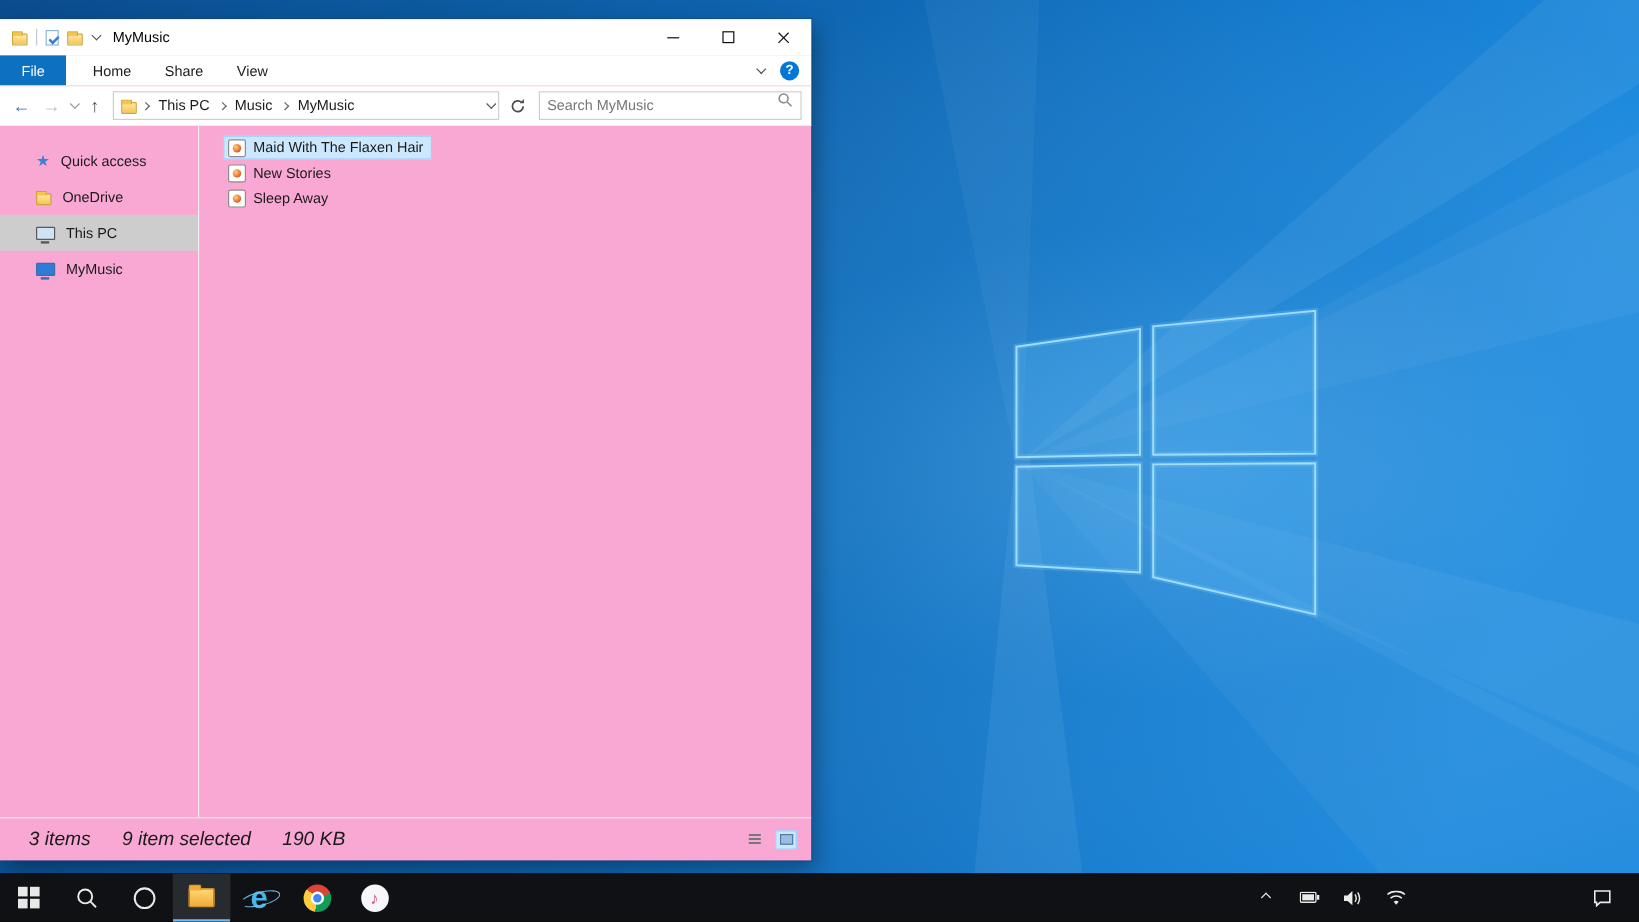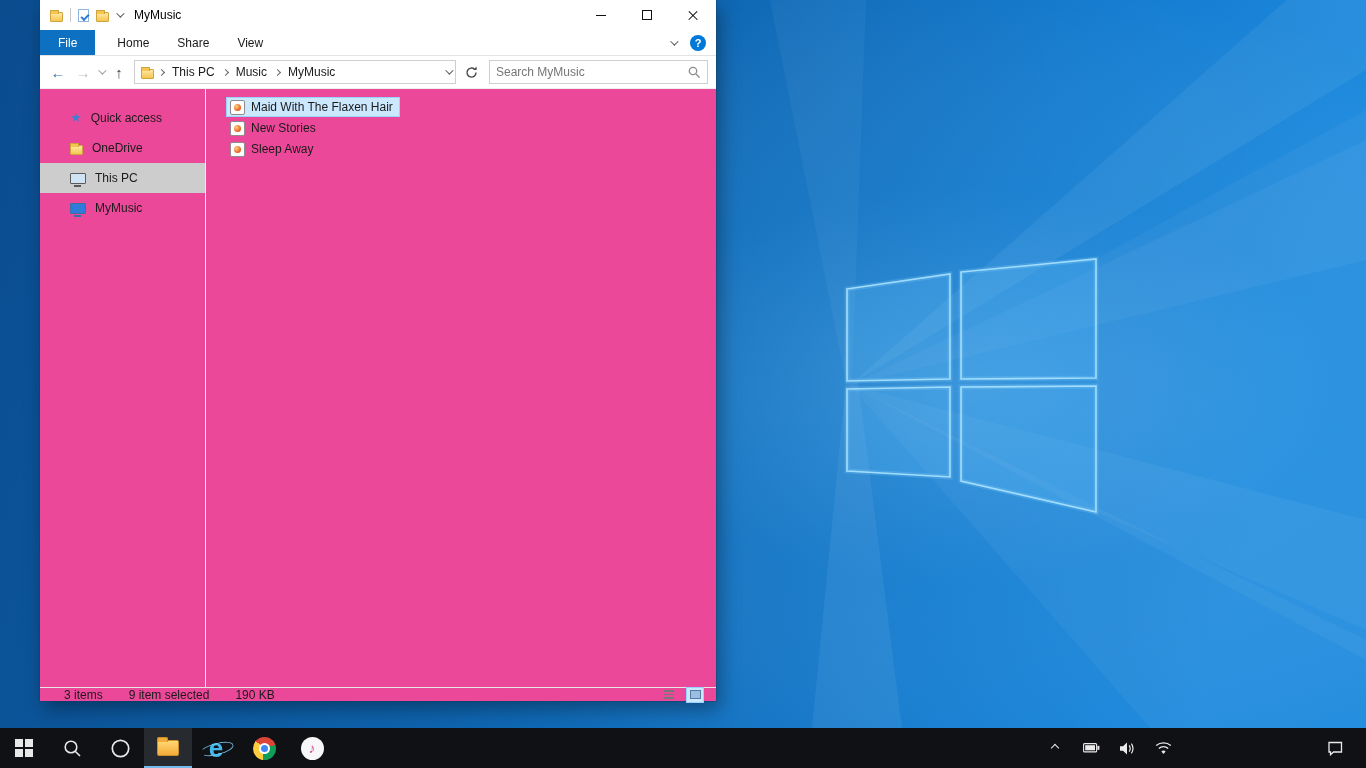--- a/index.html
+++ b/index.html
@@ -2,23 +2,23 @@
 <html style="--accent: #0078d7; --file-tab: #0e70c0; --selection-bg: #cce8ff; --selection-border: #99d1ff; --sidebar-selected: #cdcdcd; --taskbar-bg: #101114; --taskbar-active: #76b9ed;"><head>
 <meta charset="utf-8">
 <style>
   * { margin:0; padding:0; box-sizing:border-box; }
   html,body { width:1366px; height:768px; overflow:hidden; background:#000;
               font-family:"Liberation Sans", sans-serif; }
   .desktop { position:absolute; inset:0; }
   .wallpaper { position:absolute; left:0; top:0; width:1366px; height:728px; display:block; }
 
   
-  .window { position:absolute; left:0; top:0; width:676px; height:701px; background:#ec4899;
+  .window { position:absolute; left:0; top:16px; width:676px; height:701px; background:#f9a8d4;
             box-shadow:0 0 0 1px rgba(20,60,100,.35), 4px 8px 18px rgba(0,0,0,.35);
-            display:flex; flex-direction:column;margin-left:40px; }
+            display:flex; flex-direction:column; }
 
   .titlebar { height:30px; display:flex; align-items:center; position:relative; background:#fff; }
   .qat { display:flex; align-items:center; gap:7px; padding-left:10px; }
   .qat-sep { width:1px; height:14px; background:#c9c9c9; }
   .title-text { font-size:12px; color:#000; margin-left:12px; }
   .win-controls { position:absolute; right:0; top:0; height:30px; display:flex; }
   .win-btn { width:46px; height:30px; display:flex; align-items:center; justify-content:center; cursor:default; }
   .glyph-min { width:10px; height:1px; background:#111; display:block; }
   .glyph-max { width:10px; height:10px; border:1px solid #111; display:block; }
   .glyph-close { position:relative; width:12px; height:12px; display:block; }
@@ -54,21 +54,21 @@
   .nav-arrow.disabled { color:#c0c0c0; }
   .nav-arrow.up { color:#444; }
   .icon-back::before { content:"←"; } .icon-fwd::before { content:"→"; } .icon-up::before { content:"↑"; }
   .addressbox { display:flex; align-items:center; height:24px; width:322px; border:1px solid #cfcfcf;
                 padding:0 4px 0 6px; gap:4px; background:#fff; }
   .crumb { font-size:12px; color:#1a1a1a; padding:0 3px; white-space:nowrap; }
   .crumb-sep { display:inline-block; width:5px; height:5px; border-right:1.2px solid #666;
                border-bottom:1.2px solid #666; transform:rotate(-45deg); margin:0 1px; }
   .addr-drop { margin-left:auto; }
   .refresh-btn { width:20px; display:flex; justify-content:center; }
-  .searchbox { flex:1; display:flex; align-items:center; height:24px; border:1px solid #cfcfcf; background:#fff;
+  .searchbox { flex:1; display:flex; height:24px; border:1px solid #cfcfcf; background:#fff;
                margin-left:3px; padding:0 6px; }
   .searchbox input { flex:1; border:none; outline:none; font-size:12px; color:#333;
                      font-family:"Liberation Sans",sans-serif; background:transparent; }
   .searchbox input::placeholder { color:#767676; }
 
   
   .win-body { flex:1; display:flex; min-height:0; }
   .sidebar { width:166px; border-right:1px solid #ececec; padding-top:14px; flex:none; }
   .side-item { height:30px; display:flex; align-items:center; gap:9px; padding-left:30px; font-size:12px; color:#1a1a1a; }
   .side-item.selected { background:var(--sidebar-selected,#cdcdcd); }
@@ -80,22 +80,22 @@
 
   .content { flex:1; padding:8px 0 0 20px; }
   .file-row { display:flex; align-items:center; gap:6px; height:20px; margin-bottom:1px;
               padding:0 6px 0 3px; width:max-content; border:1px solid transparent; font-size:12px; color:#1a1a1a; }
   .file-row.selected { background:var(--selection-bg,#cce8ff); border-color:var(--selection-border,#99d1ff); }
   .media-icon { width:15px; height:15px; background:#fff; border:1px solid #8d8d8d; border-radius:2px; position:relative; flex:none; }
   .media-icon::after { content:""; position:absolute; inset:3px; border-radius:50%;
               background:radial-gradient(circle at 35% 35%, #ffd27a 0%, #e0551f 75%); }
 
   
-  .statusbar { height:14px; border-top:1px solid #e6e6e6; display:flex; align-items:center;
-               padding:0 12px 0 24px; font-size:12px; color:#1a1a1a; }
+  .statusbar { height:36px; border-top:1px solid #e6e6e6; display:flex; align-items:center;
+               padding:0 12px 0 24px; font-size:16px; color:#1a1a1a;font-style:italic; }
   .status-item { margin-right:26px; }
   .view-toggles { margin-left:auto; display:flex; gap:8px; align-items:center; }
   .vt { width:18px; height:16px; display:flex; align-items:center; justify-content:center; border:1px solid transparent; }
   .vt.active { background:#cce8ff; border-color:#99d1ff; }
   .vt-details { width:10px; height:9px; background:repeating-linear-gradient(#777 0 1.5px, transparent 1.5px 3.5px); }
   .vt-thumbs { width:11px; height:9px; background:#9abde0; border:1px solid #557ba8; }
 
   
   .taskbar { position:absolute; left:0; bottom:0; width:1366px; height:40px;
              background:var(--taskbar-bg,#101114); display:flex; align-items:stretch; z-index:5; }

